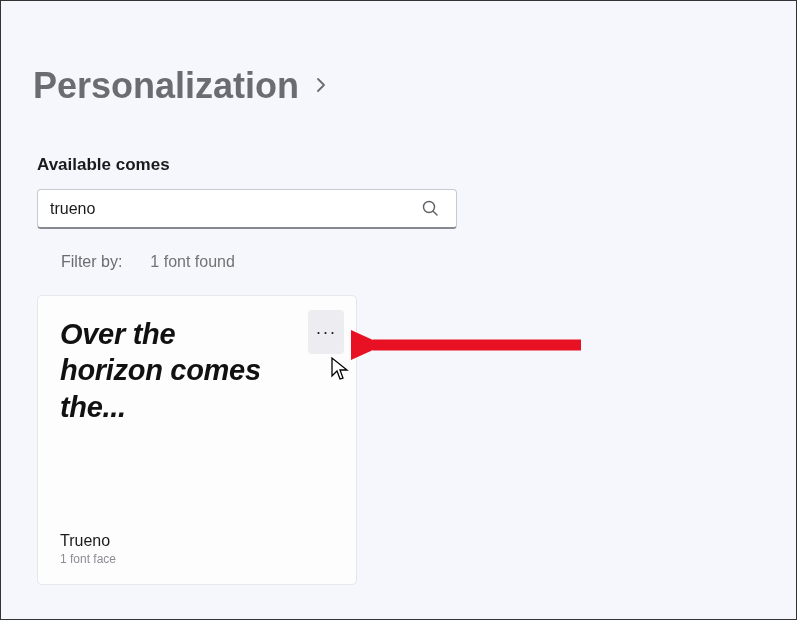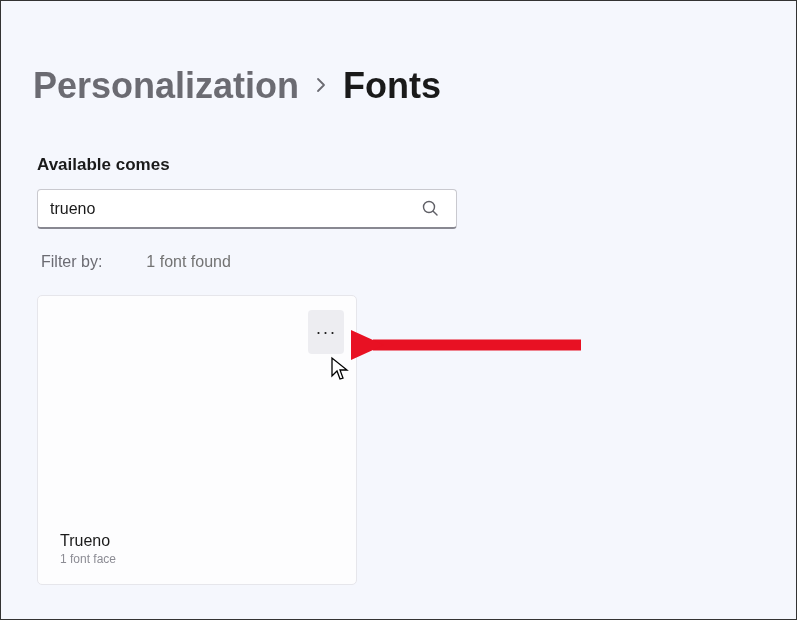--- a/index.html
+++ b/index.html
@@ -56,22 +56,22 @@
     .search-icon-btn {
       display: flex;
       align-items: center;
       justify-content: center;
       width: 28px;
       color: #5f5f66;
     }
     .filter-row {
       display: flex;
       align-items: center;
-      gap: 16px;
-      padding: 24px 36px 0 40px;
+      gap: 0;
+      padding: 24px 36px 0 60px;
     }
     .filter-label { color: #6b6b72; font-size: 16px; }
     .filter-dropdown {
       width: 290px;
       height: 42px;
       background: #fdfdfe;
       border: 1px solid #dcdce2;
       border-radius: 5px;
       display: flex;
       align-items: center;
@@ -138,21 +138,20 @@
 </head>
 <body>
 
 <div class="breadcrumb">
   <span class="breadcrumb-parent">Personalization</span>
   <span class="breadcrumb-sep">
     <svg width="12" height="18" viewBox="0 0 12 18">
         <path d="M3 3 L9 9 L3 15" stroke="currentColor" stroke-width="1.8" fill="none" stroke-linecap="round" stroke-linejoin="round"></path>
       </svg>
   </span>
-  <span class="breadcrumb-current">Fonts</span>
 </div>
 
 <div class="section-label">Available comes</div>
 
 <div class="search-wrap">
   <div class="search-box">
     <input class="search-input" type="text" value="trueno" style="">
     <span class="search-icon-btn">
       <svg width="17" height="17" viewBox="0 0 17 17">
           <circle cx="7" cy="7" r="5.5" stroke="currentColor" stroke-width="1.4" fill="none"></circle>
@@ -162,20 +161,21 @@
   </div>
 </div>
 
 <div class="filter-row">
   <span class="filter-label">Filter by:</span>
   <span class="found-text">1 font found</span>
 </div>
 
 <div class="cards">
   <div class="font-card">
+    <div class="font-preview">Over the horizon comes the...</div>
     <div class="more-btn">
       <span>···</span>
     </div>
     <svg class="cursor" width="20" height="26" viewBox="0 0 20 26">
       <path d="M2 2 L2 20 L7 15 L10 23 L13 22 L10 14 L17 14 Z" fill="white" stroke="black" stroke-width="1.3"></path>
     </svg>
     <div class="font-name">Trueno</div>
     <div class="font-faces">1 font face</div>
   </div>
 </div>

